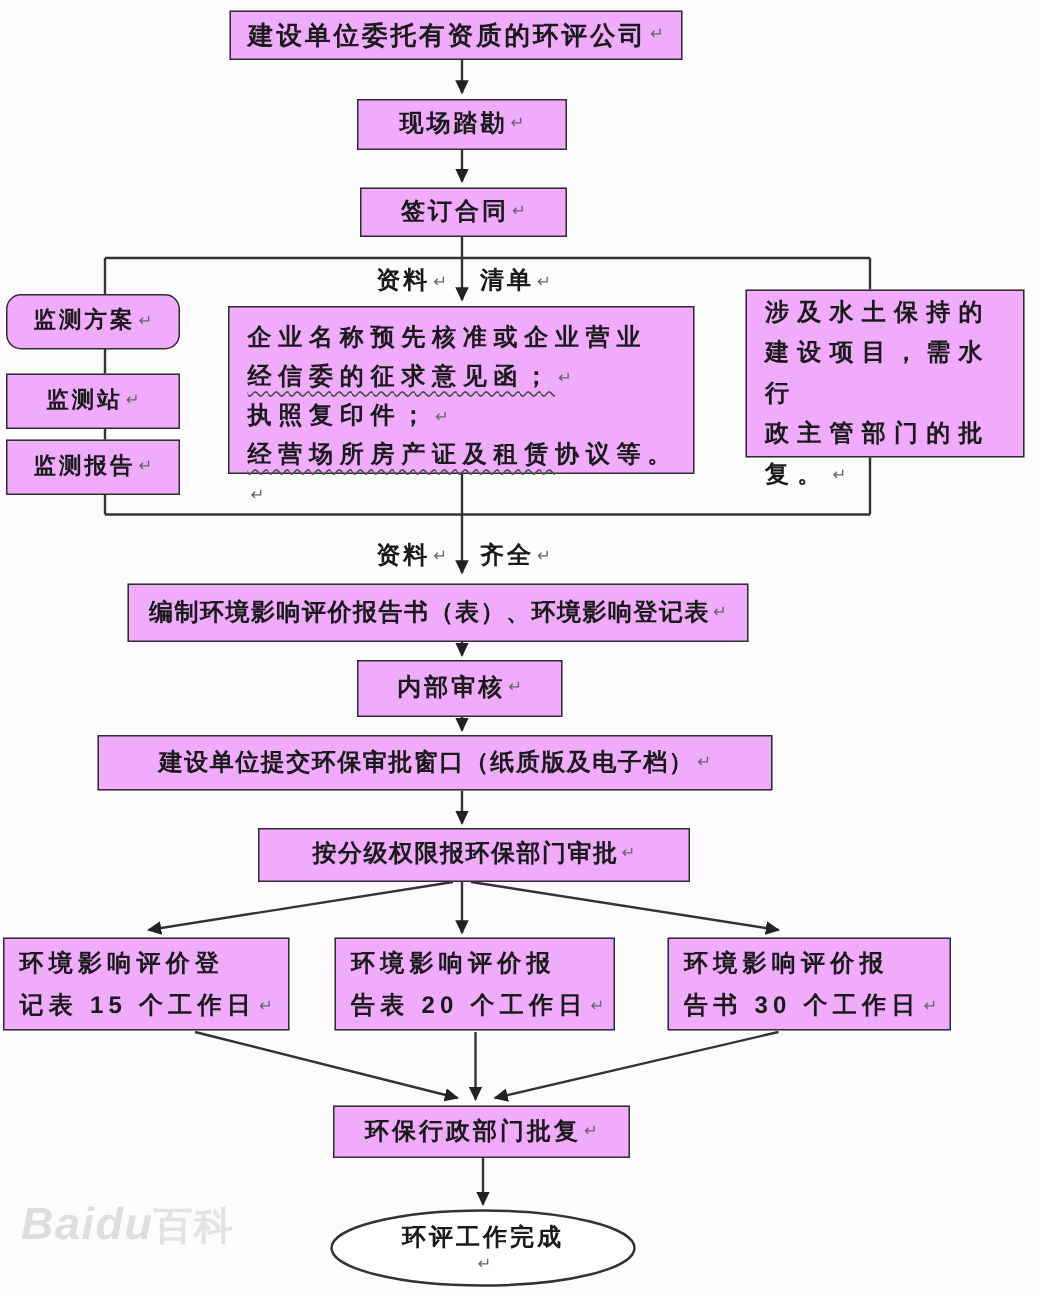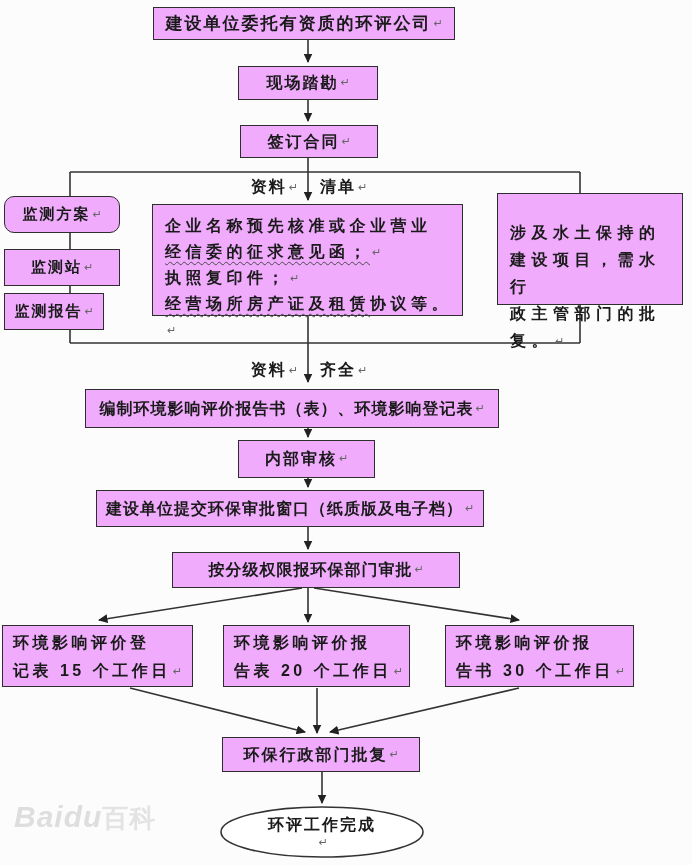--- a/index.html
+++ b/index.html
@@ -13,21 +13,21 @@
     display:flex;align-items:center;justify-content:center;
     font-size:16px;font-weight:600;letter-spacing:2px;line-height:1.25;
     box-sizing:border-box;white-space:nowrap;
   }
   .node.block{display:block;text-align:left;white-space:normal;}
   .ret{font-size:11px;font-weight:400;color:#666;letter-spacing:0;margin-left:2px;vertical-align:1px;}
   .flowlabel{position:absolute;z-index:2;font-size:16px;font-weight:700;letter-spacing:2px;white-space:nowrap;}
   .flowlabel.rt{text-align:right;}
   .wavy{text-decoration:underline wavy #4a4a4a 1px;text-underline-offset:4px;}
   .docbox{font-size:16px;letter-spacing:4.5px;line-height:26px;padding:8px 1px 0 12px;}
-  .waterbox{font-size:16px;letter-spacing:5.5px;line-height:27px;padding:25px 4px 0 12px;}
+  .waterbox{font-size:16px;letter-spacing:5.5px;line-height:27px;padding:1px 4px 0 12px;}
   .threecol{font-size:16px;letter-spacing:3.5px;line-height:28px;padding:3px 2px 0 10px;}
   .ellipse-label{
     position:absolute;z-index:2;display:flex;align-items:center;justify-content:center;
     font-size:16px;font-weight:600;letter-spacing:2px;white-space:nowrap;background:transparent;flex-direction:column;
   }
   .watermark{
     position:absolute;z-index:0;left:14px;top:800px;z-index:3;
     font-size:30px;font-weight:700;color:rgba(120,120,120,0.22);letter-spacing:1px;
     font-style:italic;user-select:none;
   }
@@ -93,21 +93,21 @@
   </div>
 
   <div class="node" style="left:4px;top:196px;width:116px;height:37px;font-size:15px;border-radius:10px;">
     <span>监测方案</span>
       <span class="ret">↵</span>
   </div>
   <div class="node" style="left:4px;top:249px;width:116px;height:37px;font-size:15px;">
     <span>监测站</span>
       <span class="ret">↵</span>
   </div>
-  <div class="node" style="left:4px;top:293px;width:100px;height:37px;font-size:15px;">
+  <div class="node" style="left:4px;top:293px;width:116px;height:37px;font-size:15px;">
     <span>监测报告</span>
       <span class="ret">↵</span>
   </div>
 
   <div class="node block docbox" style="left:152px;top:204px;width:311px;height:112px;">
     <div><span>企业名称预先核准或企业营业</span></div>
     <div><span class="wavy">经信委的征求意见函；</span><span class="ret">↵</span></div>
     <div><span>执照复印件；</span><span class="ret">↵</span></div>
     <div><span class="wavy">经营场所房产证及租赁</span><span>协议等。</span><span class="ret">↵</span></div>
   </div>
@@ -127,21 +127,21 @@
   </div>
 
   <div class="node" style="left:85px;top:389px;width:414px;height:39px;letter-spacing:1px;">
     <span>编制环境影响评价报告书（表）、环境影响登记表</span>
       <span class="ret">↵</span>
   </div>
   <div class="node" style="left:238px;top:440px;width:137px;height:38px;">
     <span>内部审核</span>
       <span class="ret">↵</span>
   </div>
-  <div class="node" style="left:96px;top:490px;width:388px;height:37px;letter-spacing:1px;">
+  <div class="node" style="left:65px;top:490px;width:450px;height:37px;letter-spacing:1px;">
     <span>建设单位提交环保审批窗口（纸质版及电子档）</span>
       <span class="ret">↵</span>
   </div>
   <div class="node" style="left:172px;top:552px;width:288px;height:36px;letter-spacing:1px;">
     <span>按分级权限报环保部门审批</span>
       <span class="ret">↵</span>
   </div>
 
   <div class="node block threecol" style="left:2px;top:625px;width:191px;height:62px;">
     <div><span>环境影响评价登</span></div>

